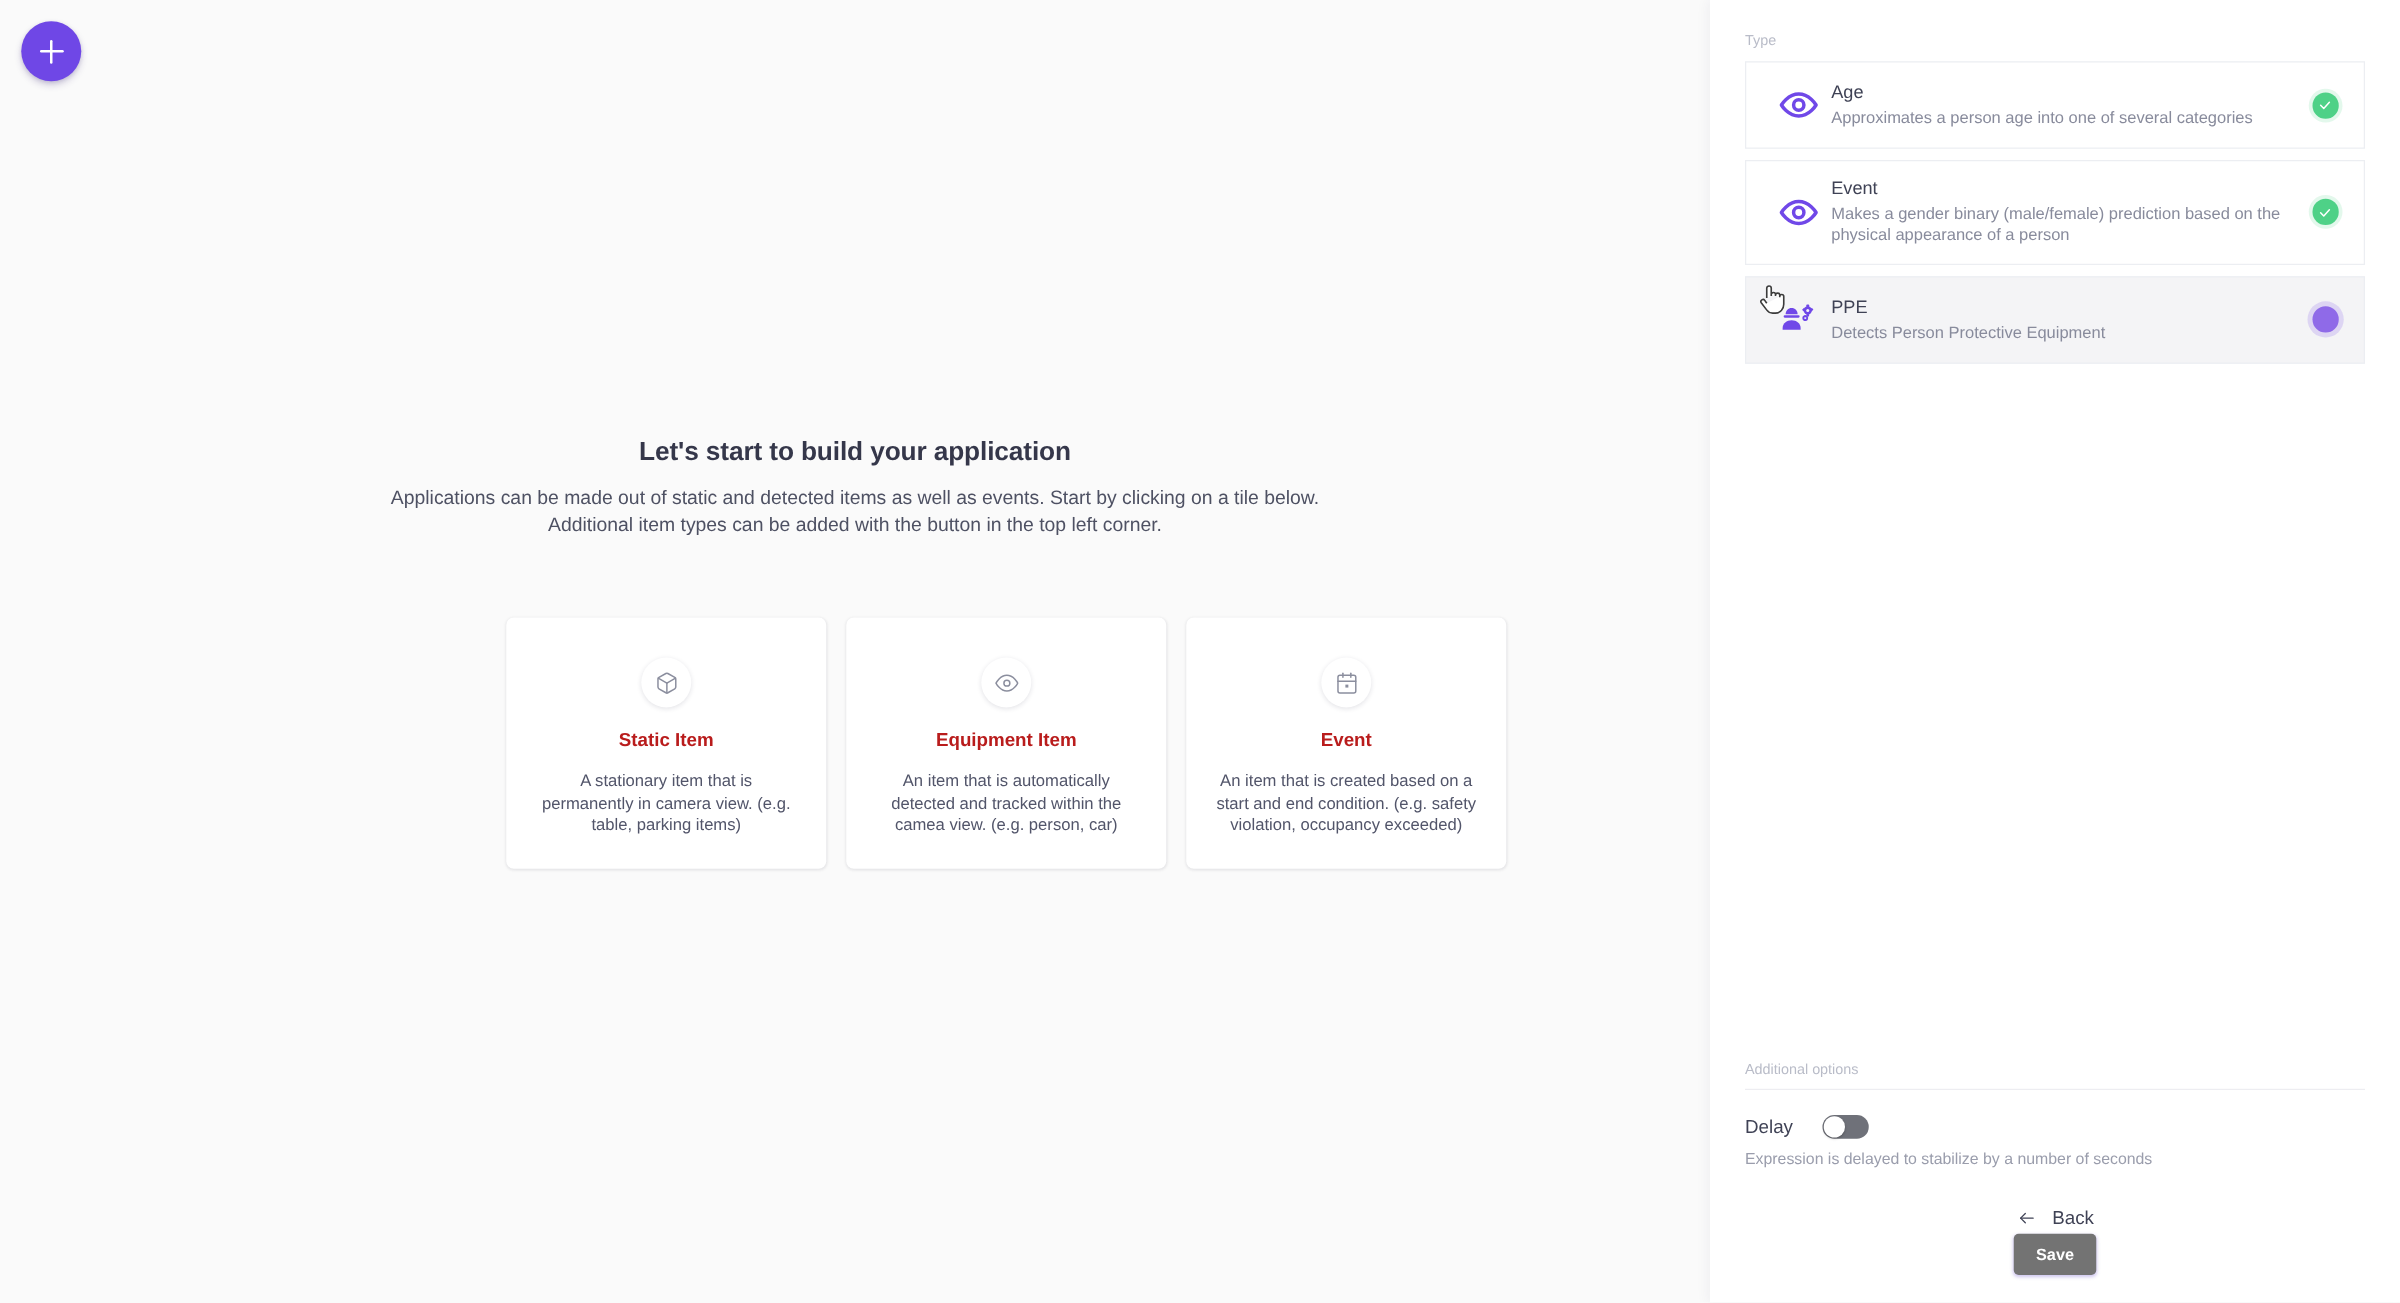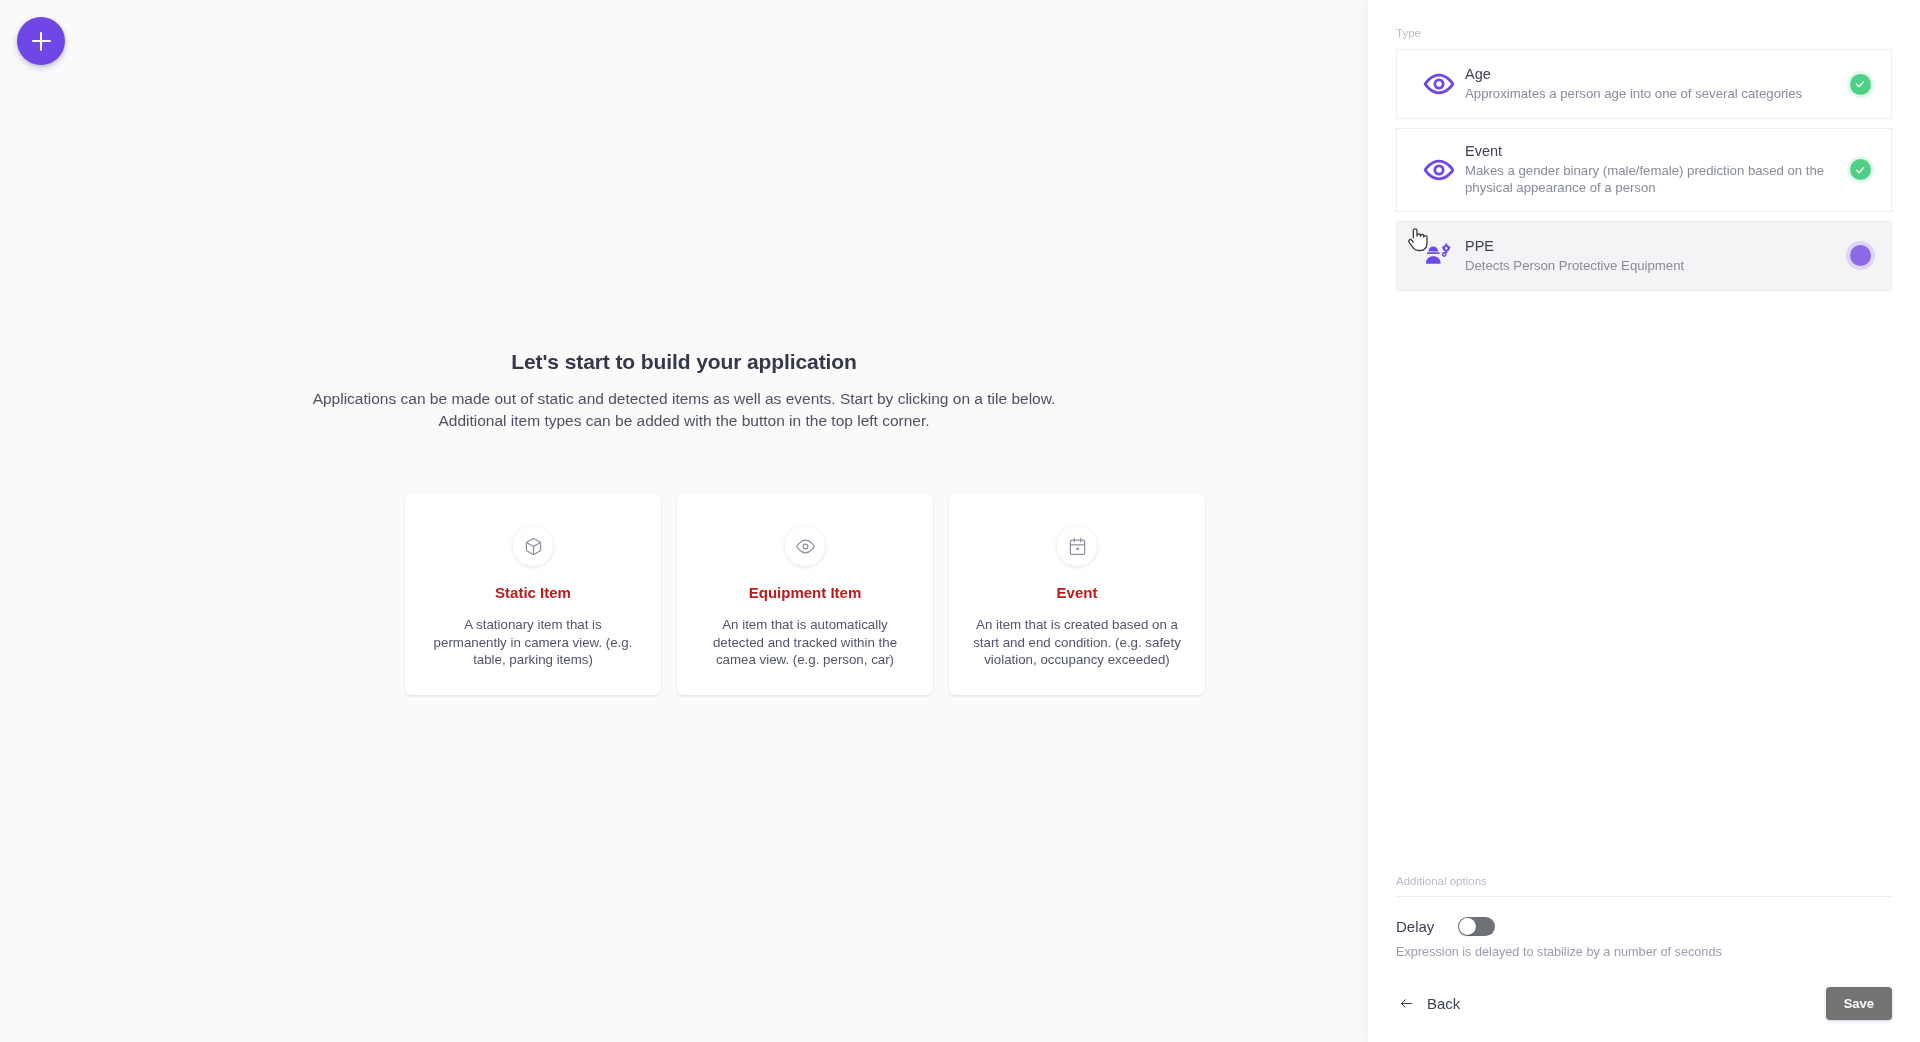--- a/index.html
+++ b/index.html
@@ -291,21 +291,22 @@
     box-shadow: 0 1px 2px rgba(0,0,0,0.25);
   }
   .delay-hint {
     font-size: 12.7px;
     color: #9a9dac;
     margin-bottom: 28px;
   }
   .footer-actions {
     display: flex;
     align-items: center;
-    justify-content: space-between;
+    justify-content: flex-start;
+    flex-direction: column;
   }
   .back-btn {
     display: flex;
     align-items: center;
     gap: 12px;
     background: none;
     border: none;
     cursor: pointer;
     font-size: 15px;
     color: #3f4255;

